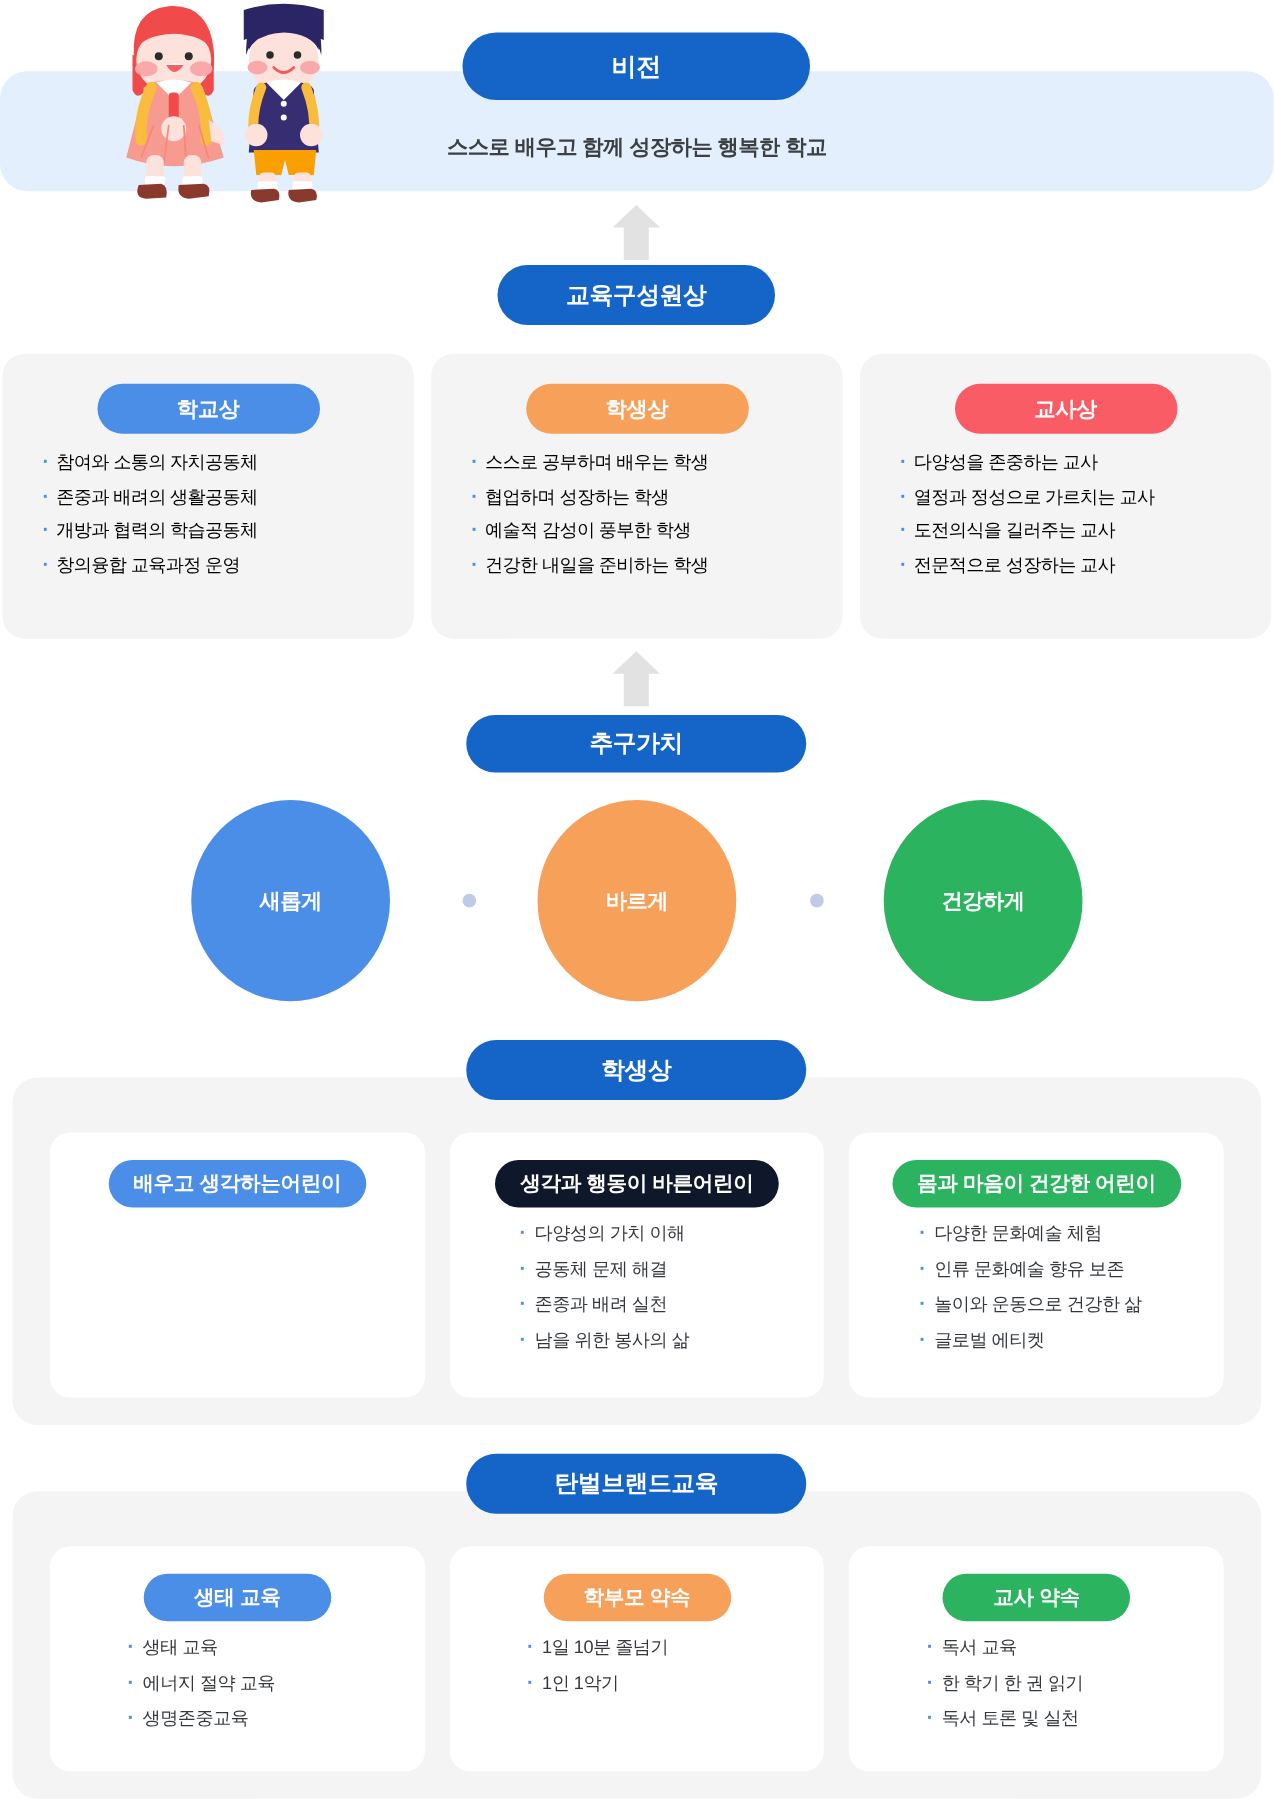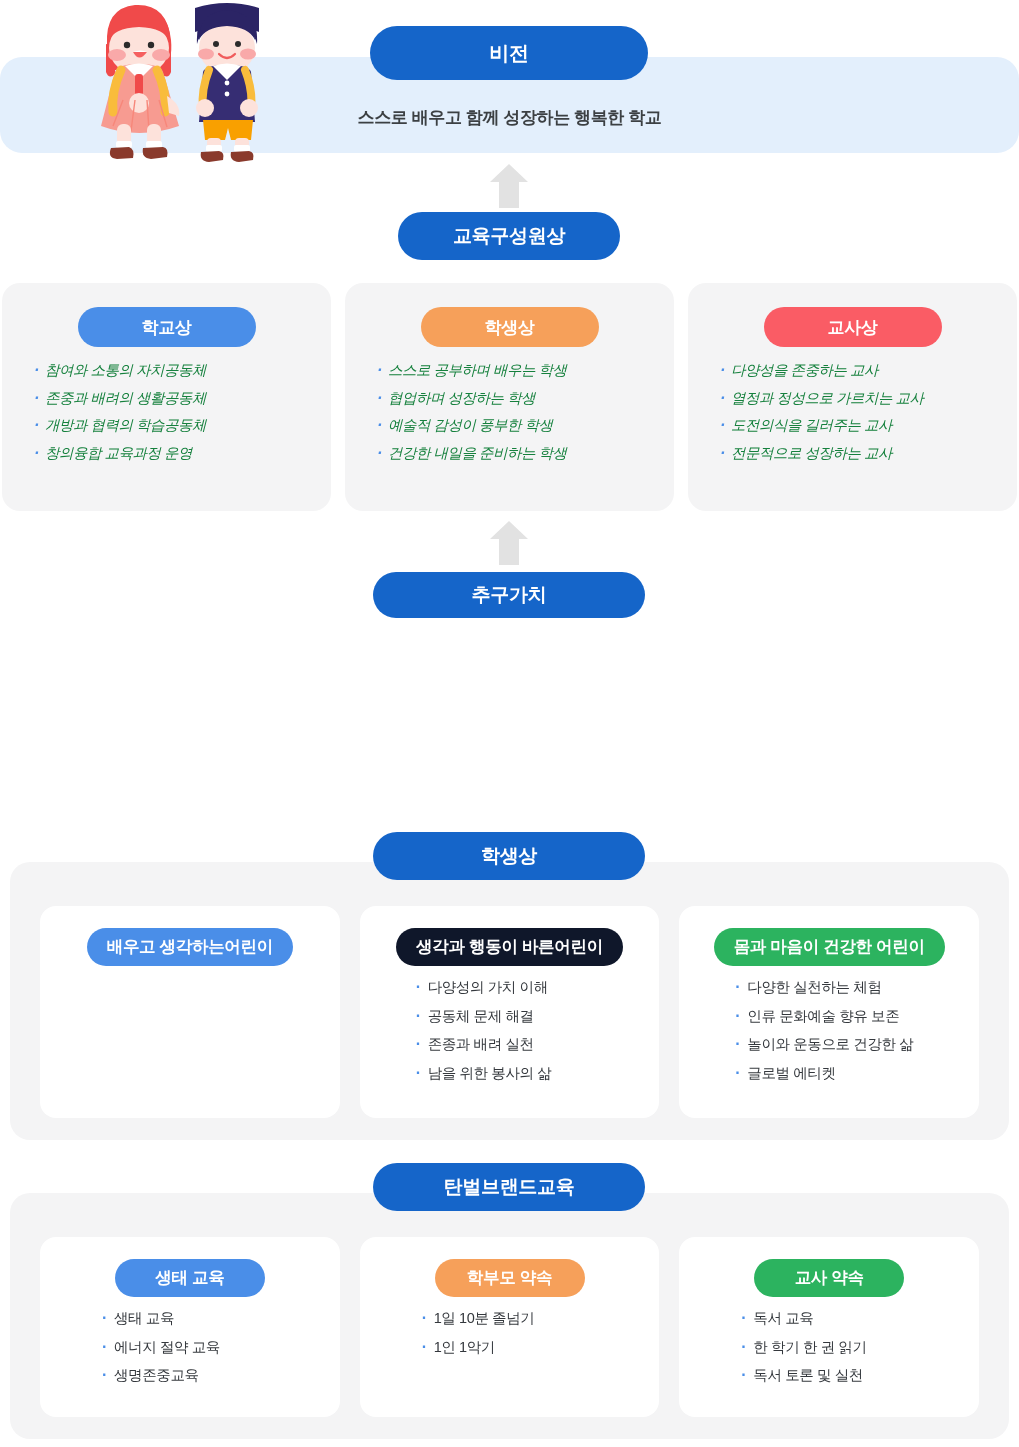--- a/index.html
+++ b/index.html
@@ -122,28 +122,27 @@
   .gcard .pill {
     width: 178px;
     height: 40px;
     font-size: 17px;
     margin-bottom: 16px;
   }
   .gcard ul { list-style: none; width: 100%; padding-left: 18px; }
   .gcard li {
     position: relative;
     font-size: 14.5px;
-    color: #15803d;
+    color: #000000;
     font-weight: 500;
     line-height: 1.0;
     padding: 0 0 0 11px;
     margin-bottom: 13px;
     letter-spacing: -0.5px;
     white-space: nowrap;
-    font-style: italic;
   }
   .gcard li::before {
     content: "·";
     position: absolute;
     left: 0;
     top: -1px;
     color: #4a8ee8;
     font-weight: 900;
     font-size: 16px;
   }
@@ -394,20 +393,33 @@
   </div>
 
   <svg class="arrow-up arrow-2" viewBox="0 0 40 46">
     <path d="M20 1 L39 19 L30 19 L30 45 L10 45 L10 19 L1 19 Z" fill="#e2e2e2"></path>
   </svg>
 
   <div class="pill sec-pill" id="pill-values">
     <span>추구가치</span>
   </div>
 
+  <div class="circles">
+    <div class="circ" id="circ-0" style="background:#4a8ee8">
+      <span>새롭게</span>
+    </div>
+    <div class="dotsep" id="dot-0"></div>
+    <div class="circ" id="circ-1" style="background:#f6a05a">
+      <span>바르게</span>
+    </div>
+    <div class="dotsep" id="dot-1"></div>
+    <div class="circ" id="circ-2" style="background:#2cb35f">
+      <span>건강하게</span>
+    </div>
+  </div>
 
   <div class="panel" id="panel-students">
     <div class="panel-inner">
 
       <div class="wcard">
         <div class="pill" style="background:#4a8ee8">
           <span>배우고 생각하는어린이</span>
         </div>
       </div>
 
@@ -421,21 +433,21 @@
           <li>존종과 배려 실천</li>
           <li>남을 위한 봉사의 삶</li>
         </ul>
       </div>
 
       <div class="wcard">
         <div class="pill" style="background:#2cb35f">
           <span>몸과 마음이 건강한 어린이</span>
         </div>
         <ul>
-          <li>다양한 실천하는 체험</li>
+          <li>다양한 문화예술 체험</li>
           <li>인류 문화예술 향유 보존</li>
           <li>놀이와 운동으로 건강한 삶</li>
           <li> 글로벌 에티켓</li>
         </ul>
       </div>
 
     </div>
   </div>
 
   <div class="pill sec-pill" id="pill-students">

